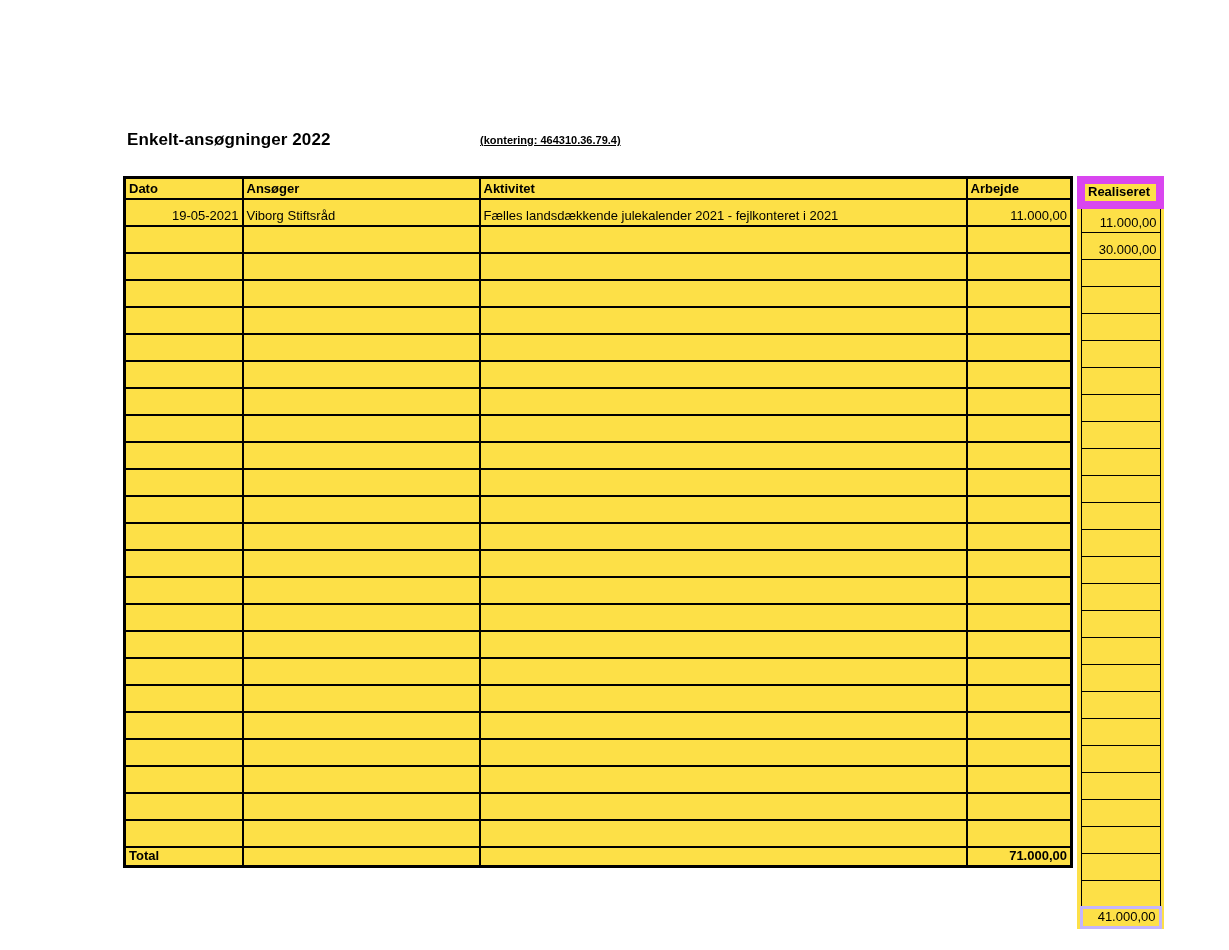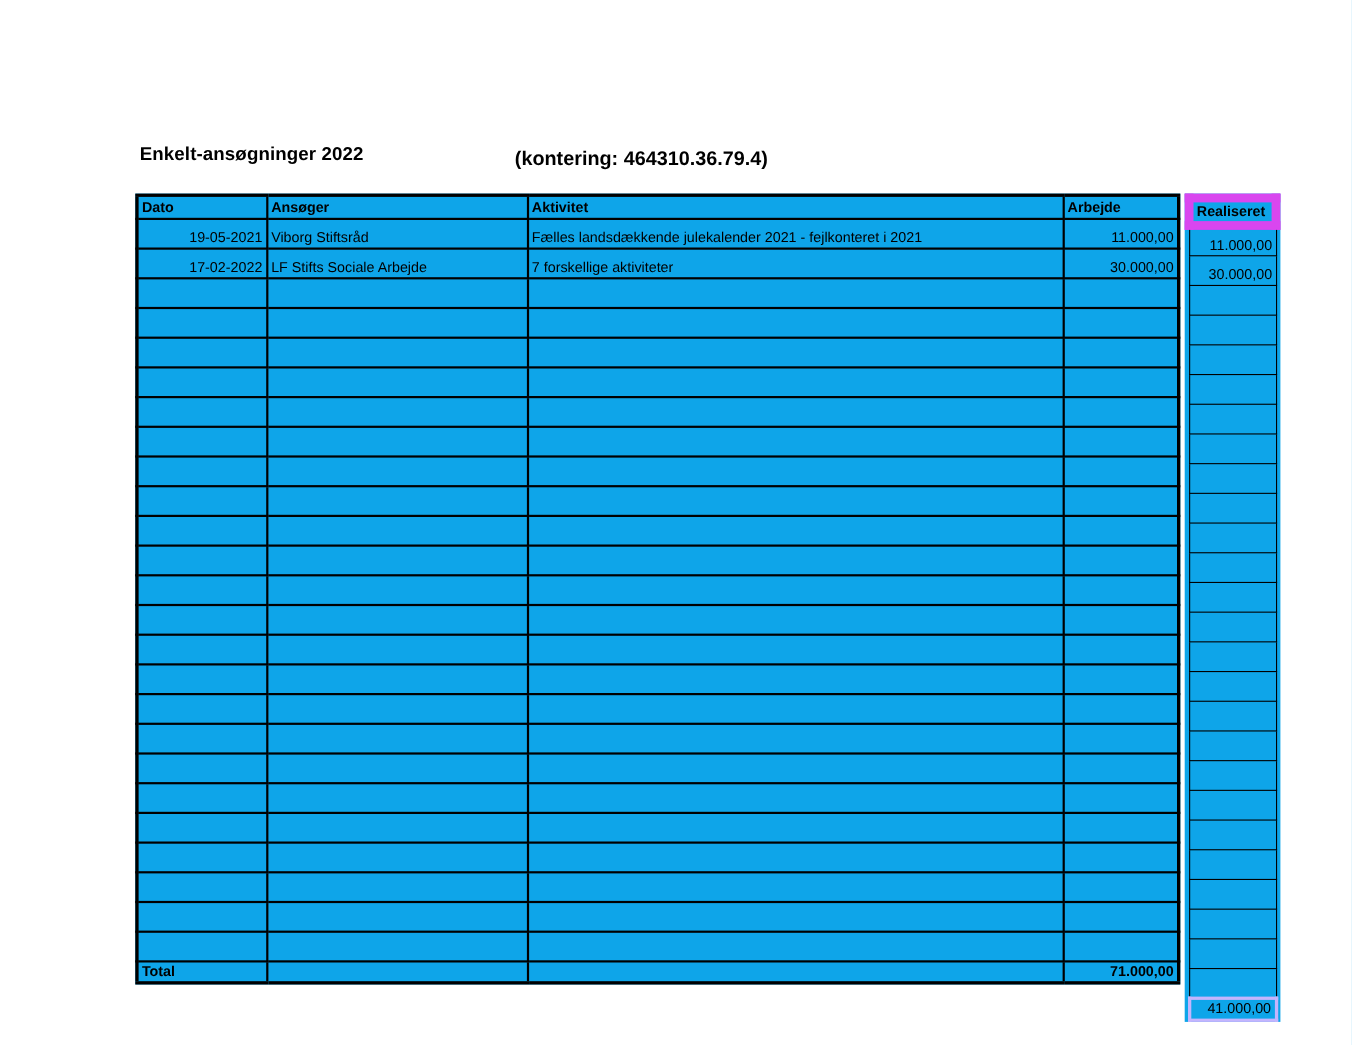--- a/index.html
+++ b/index.html
@@ -8,25 +8,25 @@
     font-family:"Liberation Sans", sans-serif;
     overflow:hidden;
   }
   .page{position:relative;padding-left:78px;padding-top:130px;box-sizing:border-box;margin-left:45px;}
   .title-row{position:relative;height:22px;}
   .doc-title{
     position:absolute;left:4px;top:0;
     font-size:17px;font-weight:bold;letter-spacing:0.1px;white-space:nowrap;
   }
   .kontering{
-    position:absolute;left:345px;top:4px;
-    font-size:18px;font-weight:bold;white-space:nowrap;
+    position:absolute;left:357px;top:4px;
+    font-size:11px;font-weight:bold;white-space:nowrap;text-decoration:underline;
   }
   .tables{display:flex;align-items:flex-start;margin-top:24px;}
-  table{border-collapse:collapse;table-layout:fixed;background:#0ea5e9;}
+  table{border-collapse:collapse;table-layout:fixed;background:#fde047;}
   td,th{
     font-size:13px;line-height:15px;
     padding:0 3px 2px 3px;
     vertical-align:bottom;text-align:left;
     overflow:hidden;white-space:nowrap;
     box-sizing:border-box;
   }
   tr{height:27px;}
   thead tr{height:21px;}
   .total-band tr{height:15px;}
@@ -76,26 +76,20 @@
           <th>Arbejde</th>
         </tr>
       </thead>
       <tbody id="main-body">
         <tr>
           <td class="num">19-05-2021</td>
           <td>Viborg Stiftsråd</td>
           <td><span>Fælles landsdækkende julekalender 2021 - </span><span class="b">fejlkonteret i 2021</span></td>
           <td class="num">11.000,00</td>
         </tr>
-        <tr>
-          <td class="num">17-02-2022</td>
-          <td>LF Stifts Sociale Arbejde</td>
-          <td><span>7 forskellige aktiviteter</span><span class="b"></span></td>
-          <td class="num">30.000,00</td>
-        </tr>
       </tbody>
       <tbody id="main-empty">
           <tr>
             <td></td>
             <td></td>
             <td></td>
             <td></td>
           </tr>
           <tr>
             <td></td>

